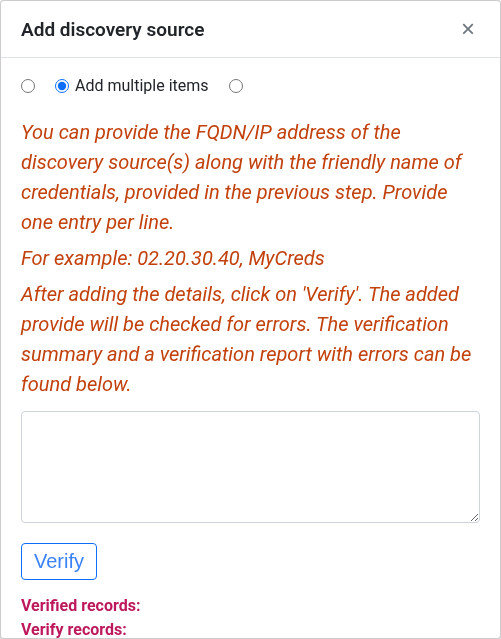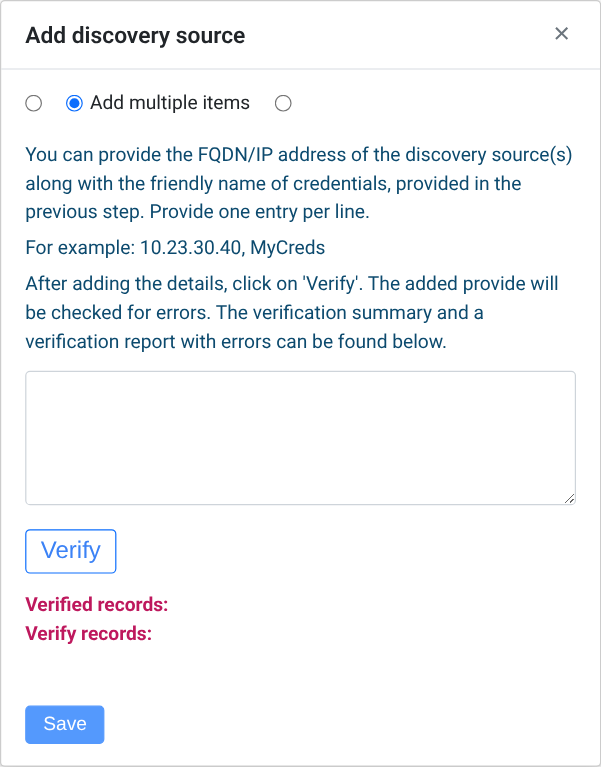--- a/index.html
+++ b/index.html
@@ -70,24 +70,25 @@
       width: 14px;
       height: 14px;
       accent-color: #0d6efd;
       cursor: pointer;
     }
     .radio-item span {
       font-size: 16px;
       color: #212529;
     }
     .description {
-      font-size: 16px;
-      color: #0c4a6e;
+      font-size: 20px;
+      color: #c2410c;
       line-height: 1.5;
       margin-bottom: 6px;
+      font-style: italic;
     }
     .entries-textarea {
       width: 100%;
       height: 112px;
       border: 1px solid #ced4da;
       border-radius: 4px;
       padding: 8px 10px;
       font-family: inherit;
       font-size: 15px;
       resize: both;
@@ -147,21 +148,21 @@
       <label class="radio-item">
         <input type="radio" name="mode" checked="" value="multiple" style="">
         <span>Add multiple items</span>
       </label>
       <label class="radio-item">
         <input type="radio" name="mode" value="csv" style="">
       </label>
     </div>
 
     <p class="description">You can provide the FQDN/IP address of the discovery source(s) along with the friendly name of credentials, provided in the previous step. Provide one entry per line.</p>
-    <p class="description">For example: 10.23.30.40, MyCreds</p>
+    <p class="description">For example: 02.20.30.40, MyCreds</p>
     <p class="description">After adding the details, click on 'Verify'. The added provide will be checked for errors. The verification summary and a verification report with errors can be found below.</p>
 
     <textarea class="entries-textarea" style=""></textarea>
 
     <button class="verify-btn">Verify</button>
 
     <div class="status-block">
       <div class="status-line">Verified records:</div>
       <div class="status-line">Verify records:</div>
     </div>

